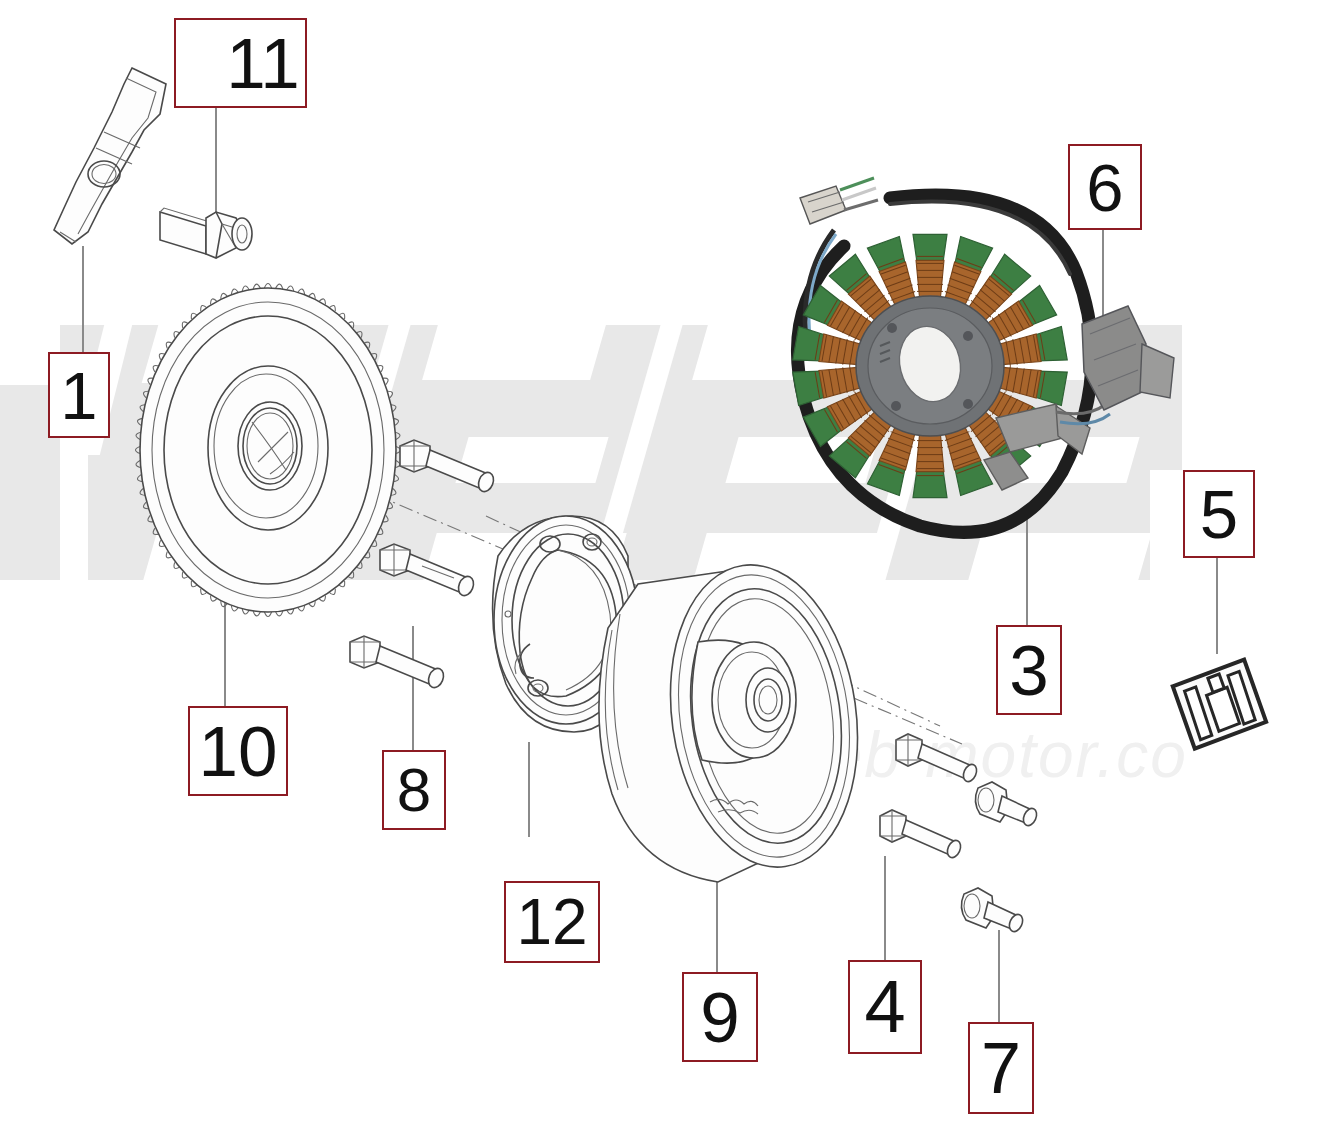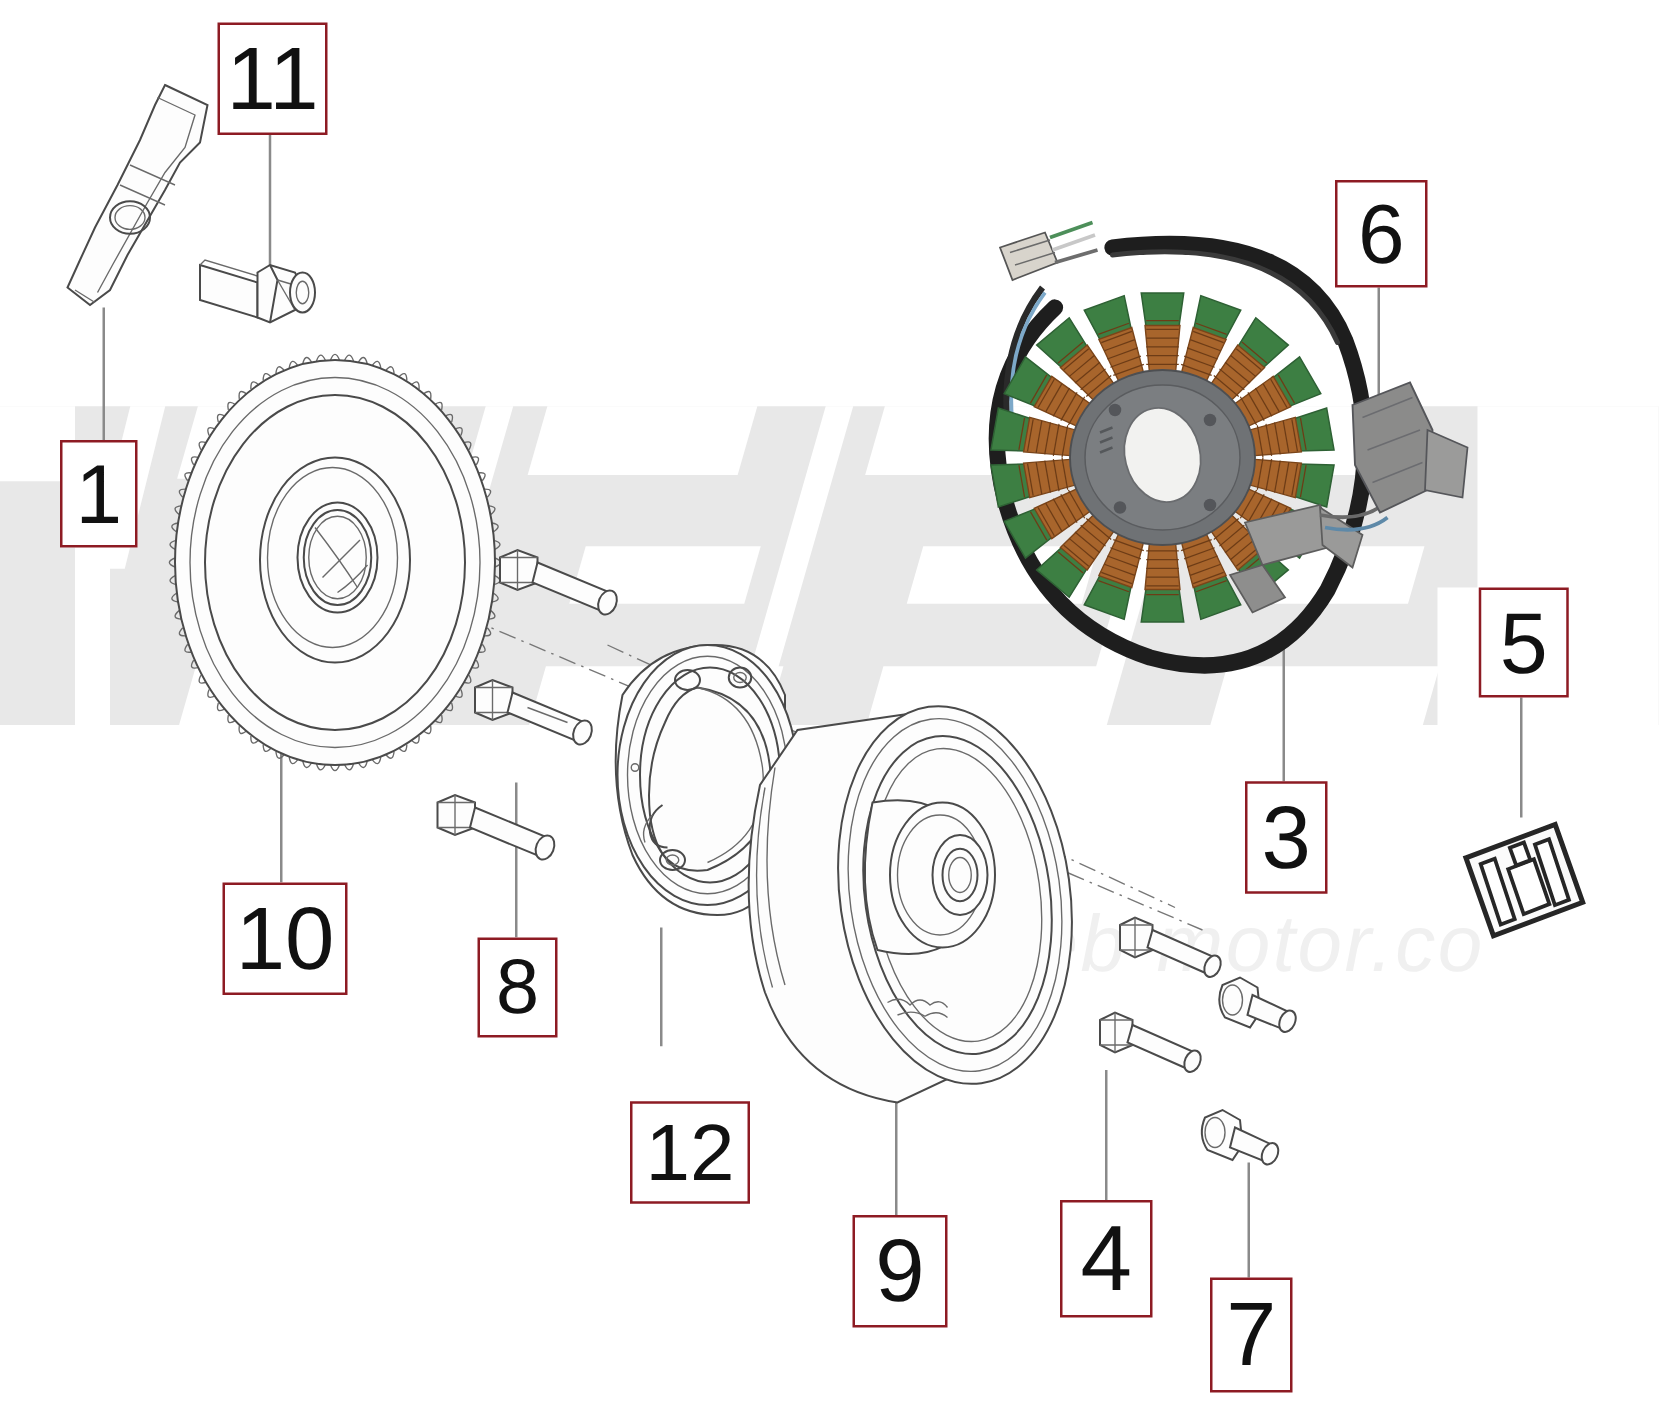--- a/index.html
+++ b/index.html
@@ -516,36 +516,36 @@
   <div class="leader" style="left:1216px;top:554px;width:2px;height:100px;"></div>
   <div class="leader" style="left:1026px;top:516px;width:2px;height:110px;"></div>
   <div class="leader" style="left:224px;top:600px;width:2px;height:106px;"></div>
   <div class="leader" style="left:412px;top:626px;width:2px;height:124px;"></div>
   <div class="leader" style="left:528px;top:742px;width:2px;height:95px;"></div>
   <div class="leader" style="left:716px;top:878px;width:2px;height:95px;"></div>
   <div class="leader" style="left:884px;top:856px;width:2px;height:105px;"></div>
   <div class="leader" style="left:998px;top:930px;width:2px;height:93px;"></div>
 
   <div id="callout-layer">
-      <div class="callout" style="left: 174px; top: 18px; width: 84px; height: 86px; font-size: 71px; border-color: rgb(141, 27, 35); color: rgb(17, 17, 17);">
+      <div class="callout" style="left: 174px; top: 18px; width: 84px; height: 86px; font-size: 71px; border-color: rgb(141, 27, 35); color: rgb(17, 17, 17); padding-left: 45px;">
         <span>11</span>
       </div>
       <div class="callout" style="left: 48px; top: 352px; width: 58px; height: 82px; font-size: 67px; border-color: rgb(141, 27, 35); color: rgb(17, 17, 17);">
         <span>1</span>
       </div>
       <div class="callout" style="left: 1068px; top: 144px; width: 70px; height: 82px; font-size: 67px; border-color: rgb(141, 27, 35); color: rgb(17, 17, 17);">
         <span>6</span>
       </div>
       <div class="callout" style="left: 1183px; top: 470px; width: 68px; height: 84px; font-size: 69px; border-color: rgb(141, 27, 35); color: rgb(17, 17, 17);">
         <span>5</span>
       </div>
       <div class="callout" style="left: 996px; top: 625px; width: 62px; height: 86px; font-size: 71px; border-color: rgb(141, 27, 35); color: rgb(17, 17, 17);">
         <span>3</span>
       </div>
-      <div class="callout" style="left: 178px; top: 706px; width: 96px; height: 86px; font-size: 71px; border-color: rgb(141, 27, 35); color: rgb(17, 17, 17);">
+      <div class="callout" style="left: 188px; top: 706px; width: 96px; height: 86px; font-size: 71px; border-color: rgb(141, 27, 35); color: rgb(17, 17, 17);">
         <span>10</span>
       </div>
       <div class="callout" style="left: 382px; top: 750px; width: 60px; height: 76px; font-size: 62px; border-color: rgb(141, 27, 35); color: rgb(17, 17, 17);">
         <span>8</span>
       </div>
       <div class="callout" style="left: 504px; top: 836px; width: 92px; height: 78px; font-size: 64px; border-color: rgb(141, 27, 35); color: rgb(17, 17, 17); margin-top: 45px;">
         <span>12</span>
       </div>
       <div class="callout" style="left: 682px; top: 972px; width: 72px; height: 86px; font-size: 71px; border-color: rgb(141, 27, 35); color: rgb(17, 17, 17);">
         <span>9</span>

